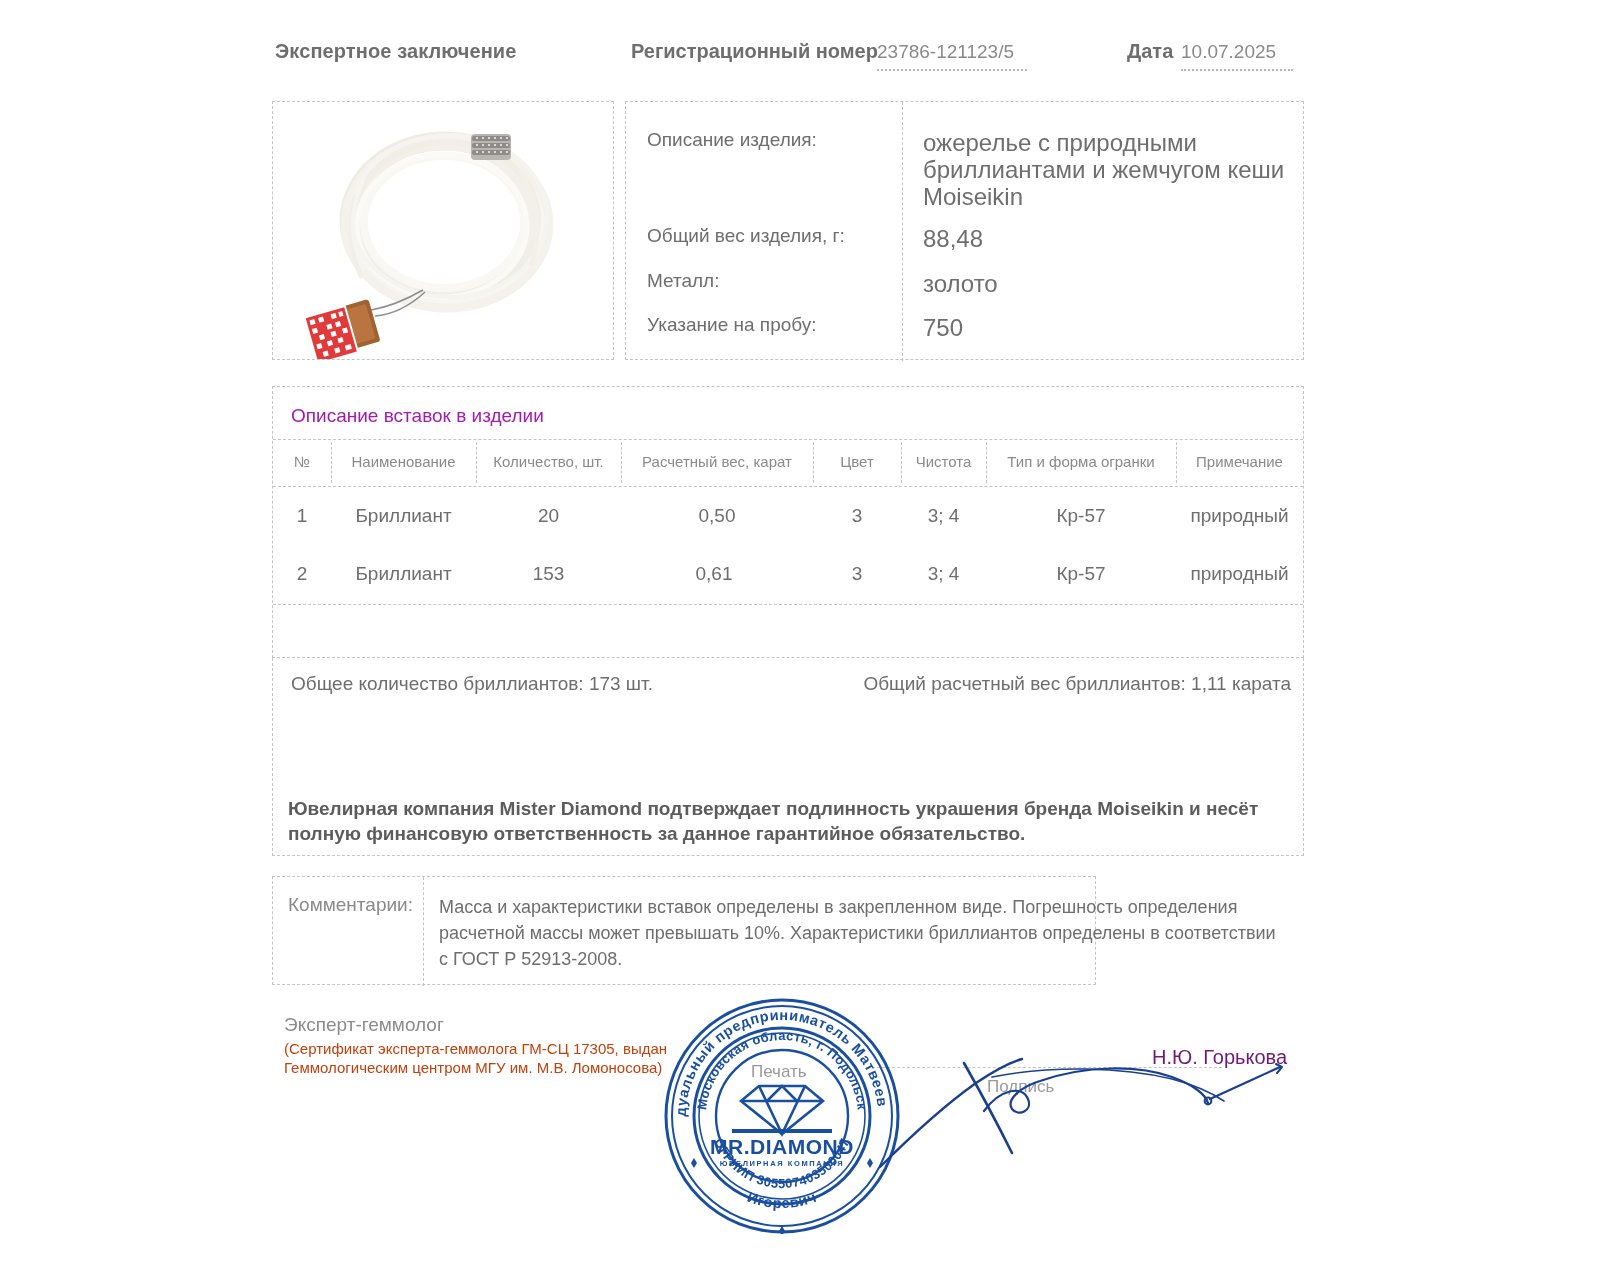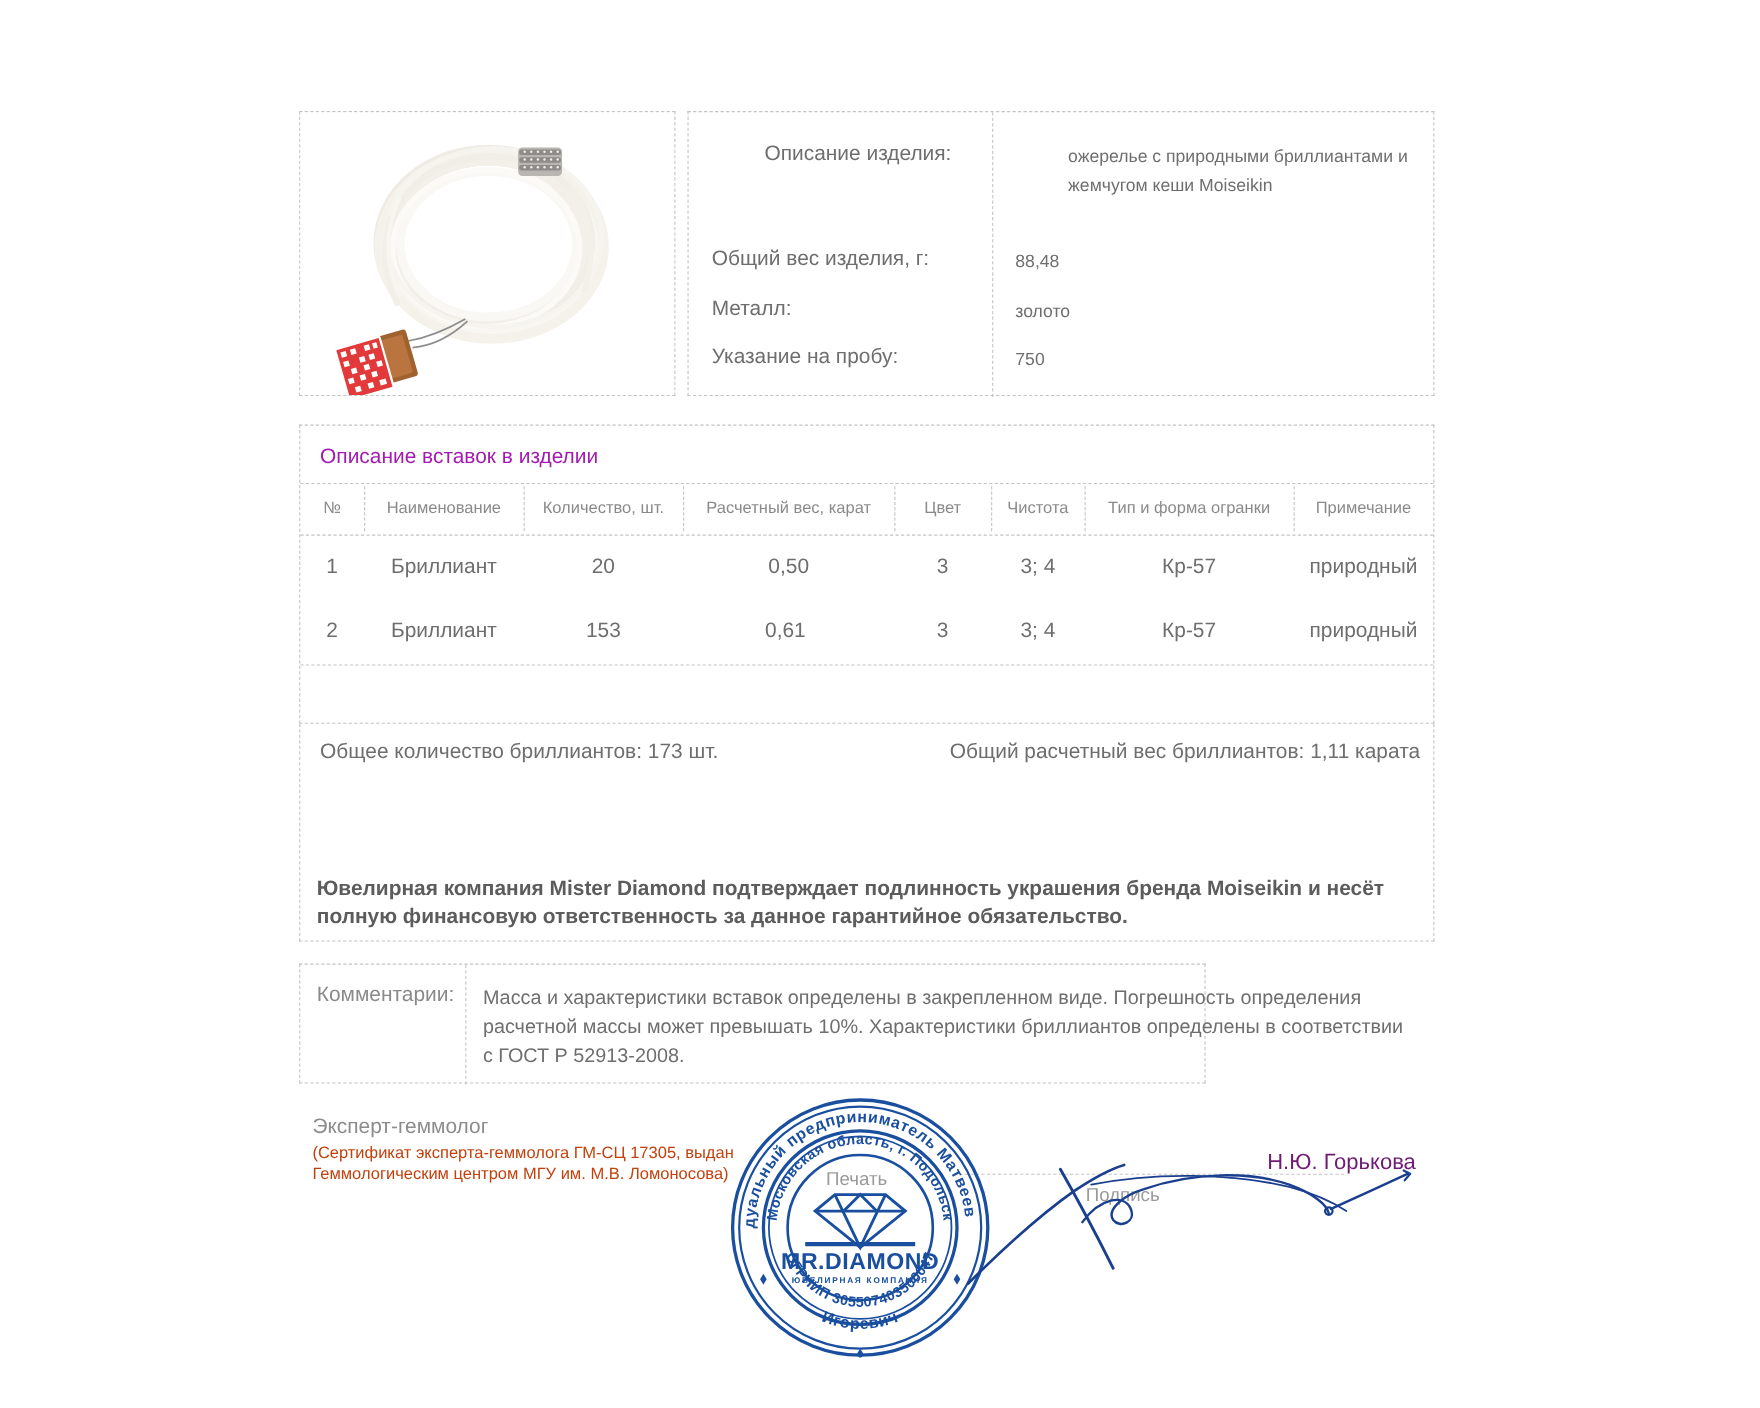--- a/index.html
+++ b/index.html
@@ -104,26 +104,26 @@
   .spec-label {
     position: absolute;
     left: 21px;
     font-size: 19px;
     color: #6e6e6e;
     white-space: nowrap;
   }
   .spec-value {
     position: absolute;
     left: 297px;
-    font-size: 16px;
+    font-size: 24px;
     color: #6e6e6e;
     line-height: 27px;
     width: 370px;
   }
-  .r1 { top: 27px; margin-left: 48px; }
+  .r1 { top: 27px; }
   .r2 { top: 123px; }
   .r3 { top: 168px; }
   .r4 { top: 212px; }
 
   
   .inserts-box {
     position: absolute;
     left: 0; top: 386px;
     width: 1032px;
     height: 272px;
@@ -324,20 +324,27 @@
     width: 420px; height: 160px;
     pointer-events: none;
   }
   .photo-svg { position: absolute; left: 0; top: 0; }
 </style>
 </head>
 <body>
 
 <div class="page">
 
+  <div class="header">
+    <div class="hdr-title">Экспертное заключение</div>
+    <div class="hdr-reg-label">Регистрационный номер</div>
+    <div class="hdr-reg-value">23786-121123/5</div>
+    <div class="hdr-date-label">Дата</div>
+    <div class="hdr-date-value">10.07.2025</div>
+  </div>
 
   <div class="top-row">
 
     <div class="photo-box">
       <svg class="photo-svg" width="340" height="257" viewBox="0 0 340 257">
         <defs>
           <radialGradient id="pearlg" cx="40%" cy="35%" r="70%">
             <stop offset="0%" stop-color="#ffffff"></stop>
             <stop offset="60%" stop-color="#f7f4ee"></stop>
             <stop offset="100%" stop-color="#e8e2d8"></stop>

